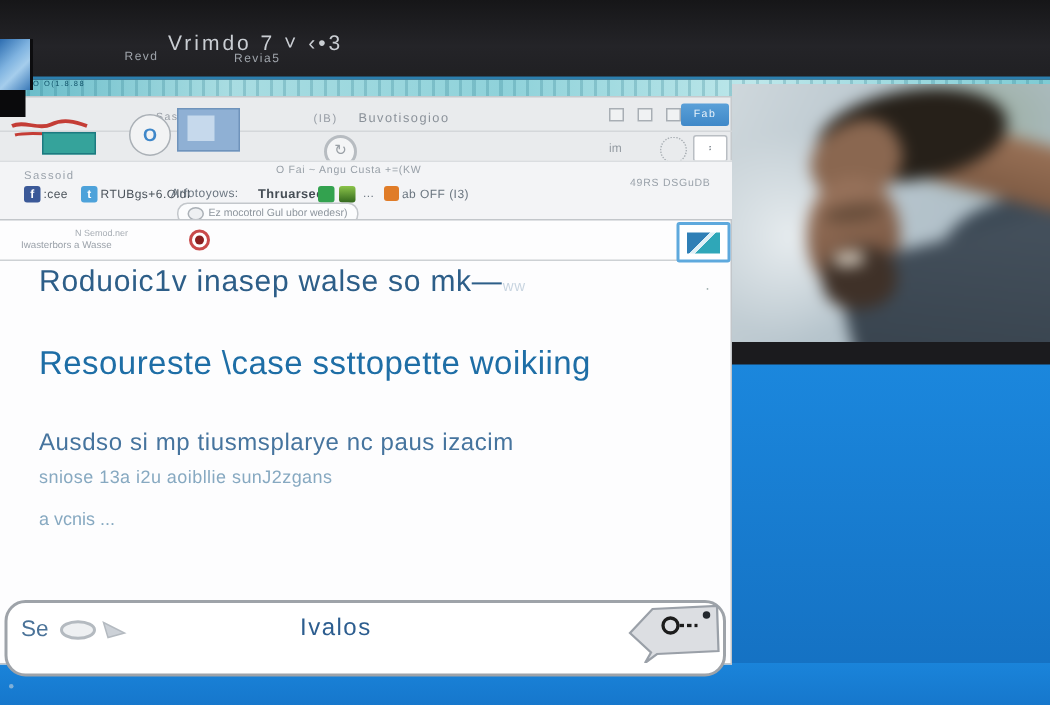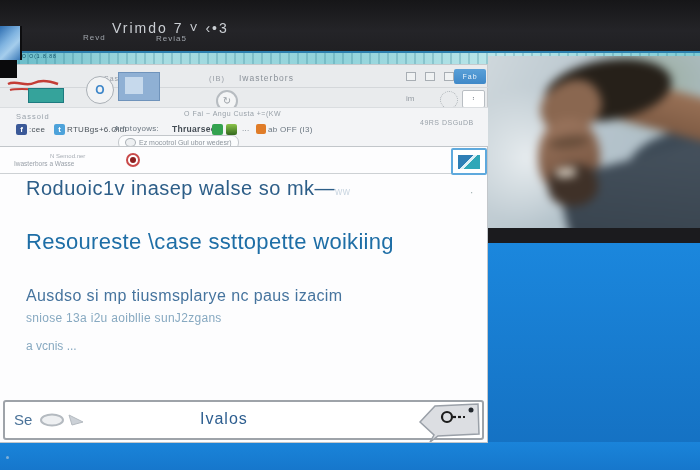--- a/index.html
+++ b/index.html
@@ -84,22 +84,22 @@
     border-radius:2px;display:flex;align-items:center;justify-content:center;box-sizing:border-box;}
   .d-photo-ico{width:22px;height:14px;
     background:linear-gradient(135deg,#2f7fb6 0 42%,#dff0f6 42% 54%,#2fa7b8 54% 100%);}
   .d-h1{left:26px;top:30px;font-size:20px;color:#2d5e88;letter-spacing:.5px;}
   .d-h1-smudge{opacity:.25;font-size:10px;}
   .d-dot{left:470px;top:40px;font-size:10px;color:#9aa;}
   .d-h2{left:26px;top:82px;font-size:22px;color:#1e6ea6;letter-spacing:.3px;}
   .d-b1{left:26px;top:140px;font-size:16px;color:#46749e;letter-spacing:.4px;}
   .d-b2{left:26px;top:164px;font-size:12px;color:#87a9c1;letter-spacing:.3px;}
   .d-b3{left:26px;top:192px;font-size:12px;color:#87a9c1;}
-  .d-footer{left:3px;top:253px;width:481px;height:40px;background:#fff;border:2px solid #9ea3a9;
-    border-radius:3px;box-sizing:border-box;}
+  .d-footer{left:3px;top:253px;width:481px;height:51px;background:#fff;border:2px solid #9ea3a9;
+    border-radius:14px;box-sizing:border-box;}
   .f-se{left:9px;top:9px;font-size:15px;color:#4a7298;}
   .f-oval-wrap{left:34px;top:10px;}
   .f-center{left:195px;top:8px;font-size:16px;color:#2c5d8f;letter-spacing:1px;}
   .f-callout{left:413px;top:0px;}
 
   
   .photo{left:488px;top:56px;width:212px;height:172px;overflow:hidden;background:#b9c6ce;}
   .photo-blur{position:absolute;left:-12px;top:-12px;width:236px;height:196px;filter:blur(5px);}
   .ph{position:absolute;}
   .ph-bg{left:0;top:0;width:236px;height:196px;
@@ -160,21 +160,21 @@
     </div>
   </div>
   <div class="abs blackbar"></div>
   <div class="abs blue-right"></div>
   <div class="abs blue-bottom"></div>
   <div class="abs desk-dot"></div>
 
   <div class="abs browser">
     <div class="abs tab-faint t-setoid">Sassoid</div>
     <div class="abs tab-faint t-ib">(IB)</div>
-    <div class="abs t-title">Iwasterbors</div>
+    <div class="abs t-title">Buvotisogioo</div>
     <div class="abs t-controls">
       <div class="t-ctl"></div>
       <div class="t-ctl"></div>
       <div class="t-ctl"></div>
     </div>
     <div class="abs t-bluebtn">Fab</div>
 
     <div class="abs addr-sep"></div>
     <div class="abs back-circle">↻</div>
     <div class="abs addr-right-label">im</div>

